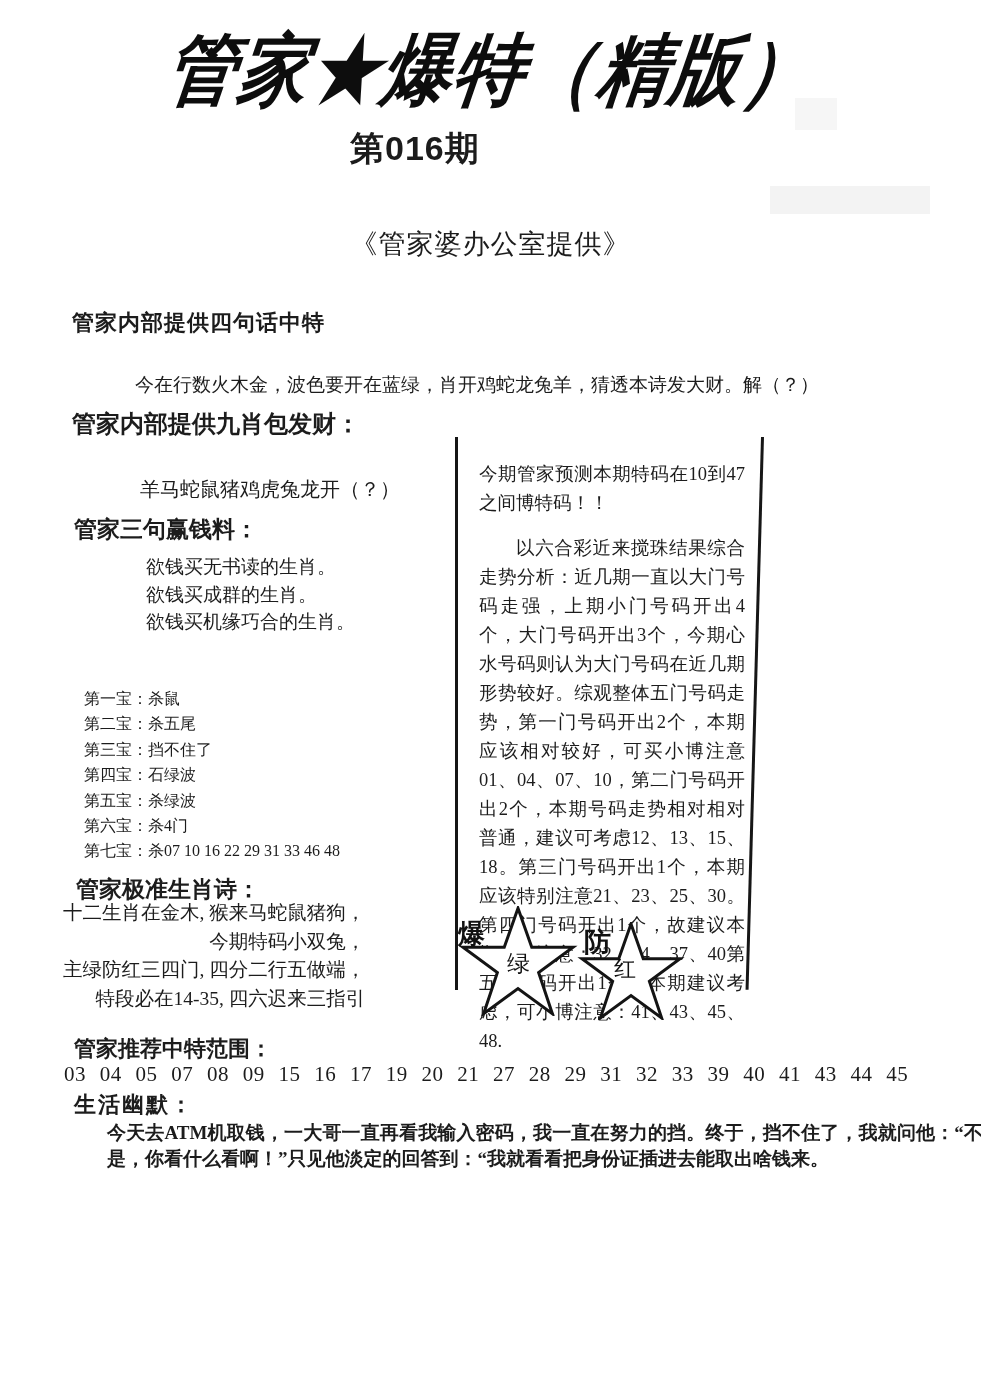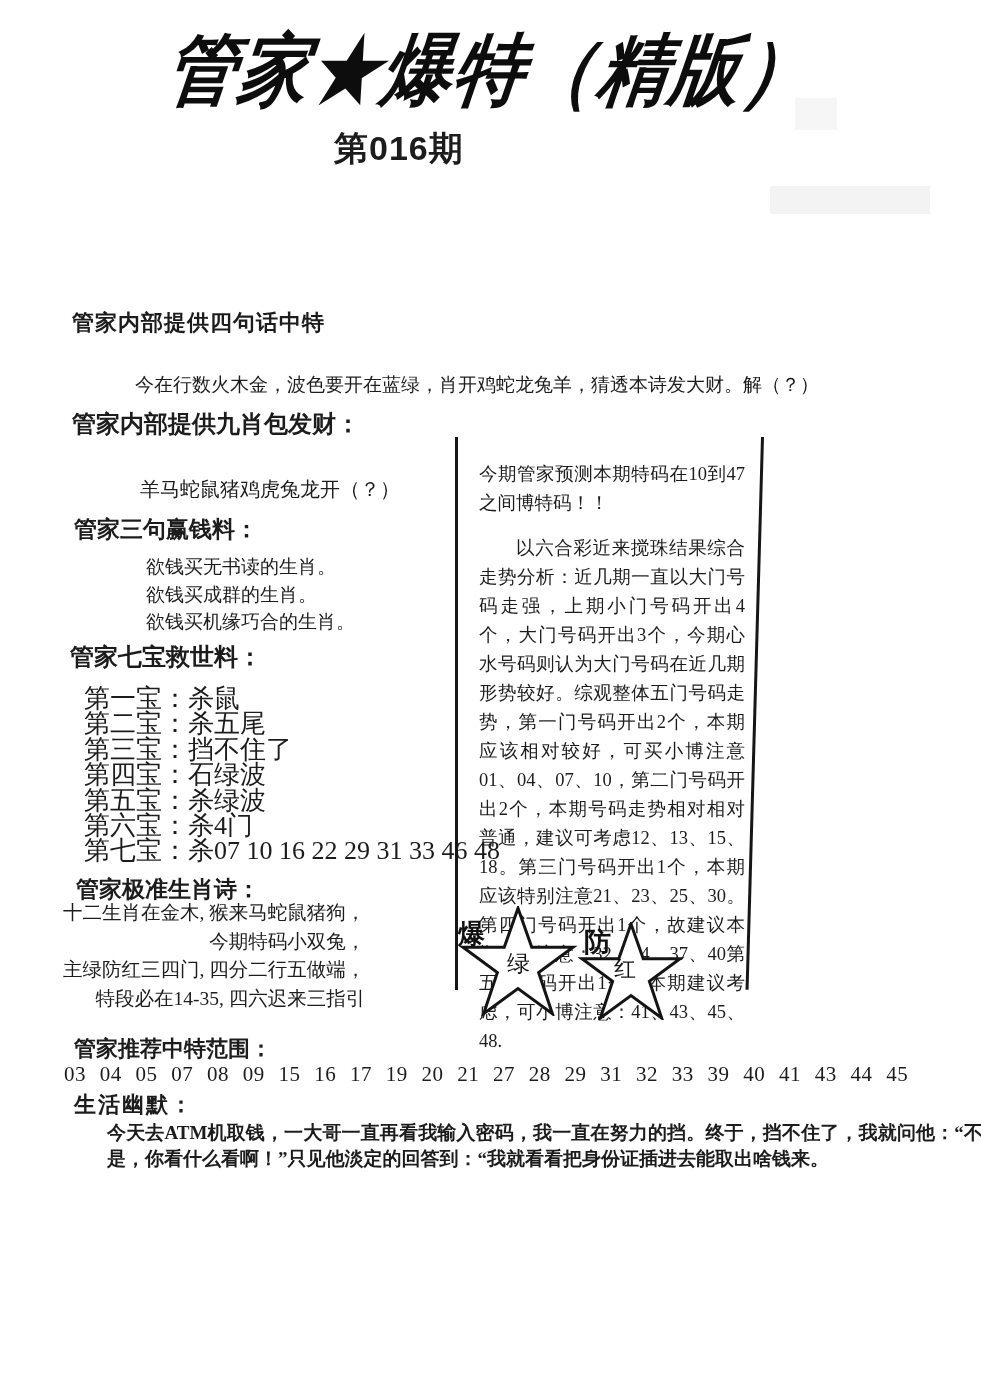--- a/index.html
+++ b/index.html
@@ -3,39 +3,39 @@
 <meta charset="utf-8">
 <style>
   html,body{margin:0;padding:0;background:#ffffff;}
   .page{position:relative;width:981px;height:1388px;background:#ffffff;color:#1c1c1c;
         font-family:"Liberation Serif","DejaVu Serif",serif;overflow:hidden;}
   .abs{position:absolute;}
 
   
   .title{left:0;right:0;top:24px;text-align:center;font-size:70px;font-weight:900;font-style:italic;
          transform:skewX(-7deg) scaleY(1.12);transform-origin:center;letter-spacing:2px;white-space:nowrap;color:#0d0d0d;}
-  .issue{left:334px;top:126px;font-size:34px;font-weight:bold;
+  .issue{left:350px;top:126px;font-size:34px;font-weight:bold;
          font-family:"Liberation Sans","DejaVu Sans",sans-serif;letter-spacing:1px;}
   .lastdraw{left:126px;top:164px;font-size:30px;font-weight:bold;white-space:nowrap;
             font-family:"Liberation Sans","DejaVu Sans",sans-serif;color:#e8150d;}
   .provider{left:0;right:0;top:226px;text-align:center;font-size:27px;letter-spacing:1px;}
 
   
   .noise1{left:770px;top:186px;width:160px;height:28px;background:#f3f3f3;}
   .noise2{left:795px;top:98px;width:42px;height:32px;background:#f6f6f6;}
 
   
   .h1a{left:72px;top:308px;font-size:22px;font-weight:bold;letter-spacing:1px;}
   .poem1{left:135px;top:372px;font-size:19px;white-space:nowrap;}
   .h2a{left:72px;top:408px;font-size:24px;font-weight:bold;}
   .nine{left:140px;top:476px;font-size:20px;}
   .h3a{left:74px;top:514px;font-size:23px;font-weight:bold;}
   .money{left:146px;top:553px;font-size:19px;line-height:27.5px;}
   .h4a{left:70px;top:641px;font-size:24px;font-weight:bold;}
-  .treasures{left:84px;top:686px;font-size:26px;line-height:25.4px;}
+  .treasures{left:84px;top:686px;font-size:16px;line-height:25.4px;}
   .h5a{left:76px;top:874px;font-size:23px;font-weight:bold;}
   .zpoem{left:63px;top:899px;font-size:19.5px;line-height:28.5px;text-align:right;}
   .zpoem .indent2{margin-left:94px;font-family:Liberation Serif, serif;}
 
   
   .rule{width:3px;height:553px;background:#161616;}
   .ruleL{left:455px;top:437px;}
   .ruleR{left:761px;top:437px;transform:rotate(1.6deg);transform-origin:top left;}
   .predict{left:463px;top:444px;width:298px;font-size:18.5px;line-height:29px;text-align:justify;}
   .predict p{margin:16px;}
@@ -60,35 +60,35 @@
 </head>
 <body>
 
 <div class="page">
 
   <div class="abs noise1"></div>
   <div class="abs noise2"></div>
 
   <div class="abs title">管家★爆特（精版）</div>
   <div class="abs issue">第016期</div>
+  <div class="abs provider">《管家婆办公室提供》</div>
 
   <div class="abs poem1">今在行数火木金，波色要开在蓝绿，肖开鸡蛇龙兔羊，猜透本诗发大财。解（？）</div>
   <div class="abs h1a">管家内部提供四句话中特</div>
 
   <div class="abs h2a">管家内部提供九肖包发财：</div>
   <div class="abs nine">羊马蛇鼠猪鸡虎兔龙开（？）</div>
 
   <div class="abs h3a">管家三句赢钱料：</div>
   <div class="abs money">
     <div>欲钱买无书读的生肖。</div>
     <div>欲钱买成群的生肖。</div>
     <div>欲钱买机缘巧合的生肖。</div>
   </div>
 
-  <div class="abs h4a">管家七宝救世料：</div>
   <div class="abs treasures">
     <div>第一宝：杀鼠</div>
     <div>第二宝：杀五尾</div>
     <div>第三宝：挡不住了</div>
     <div>第四宝：石绿波</div>
     <div>第五宝：杀绿波</div>
     <div>第六宝：杀4门</div>
     <div>第七宝：杀07 10 16 22 29 31 33 46 48</div>
   </div>
 

